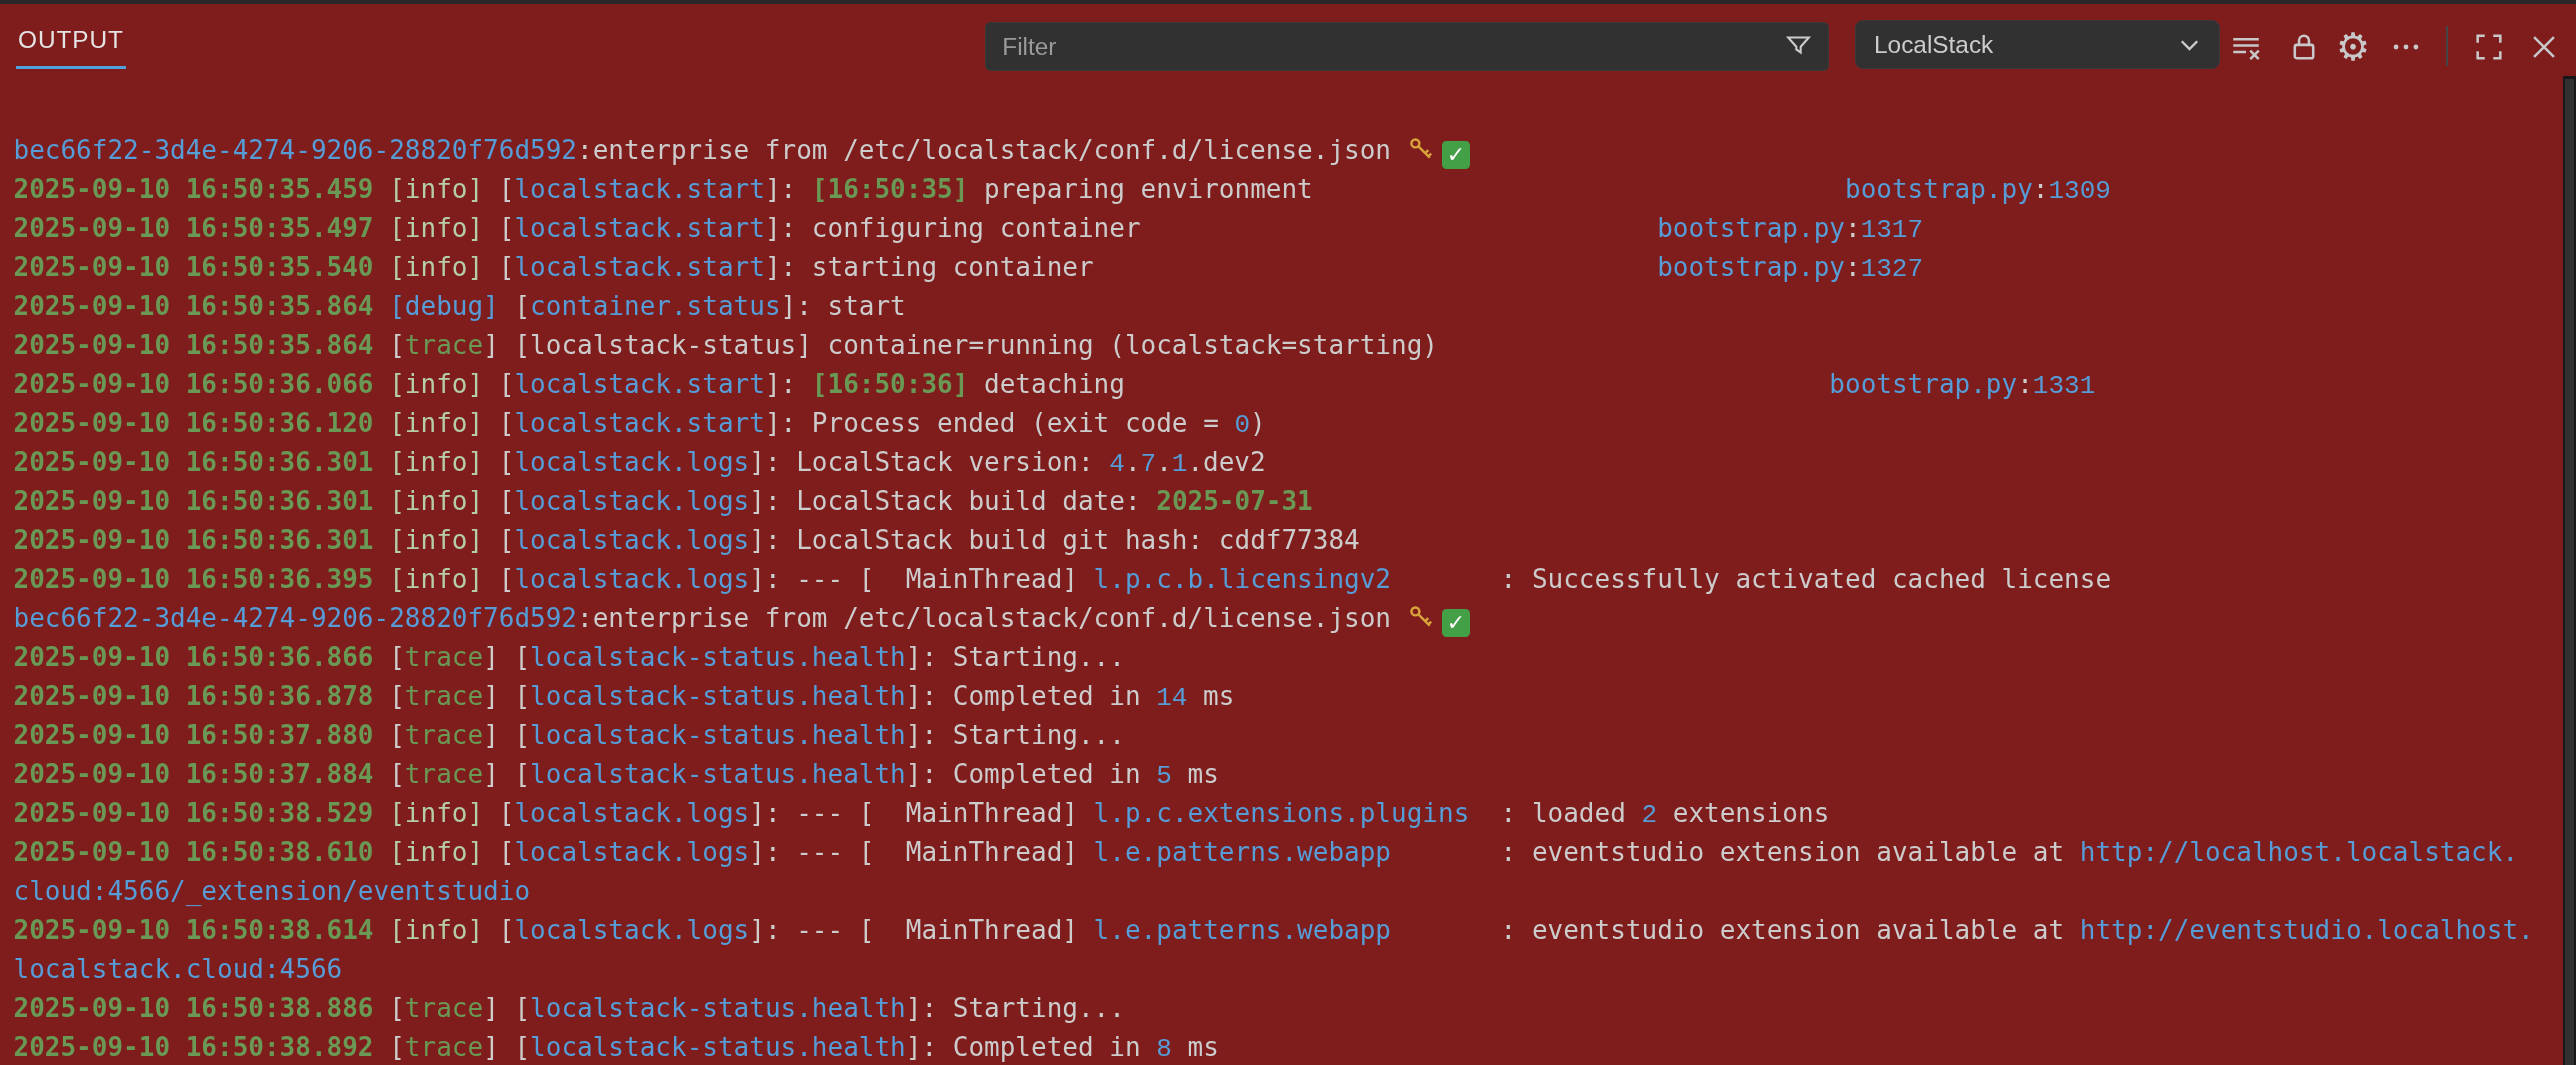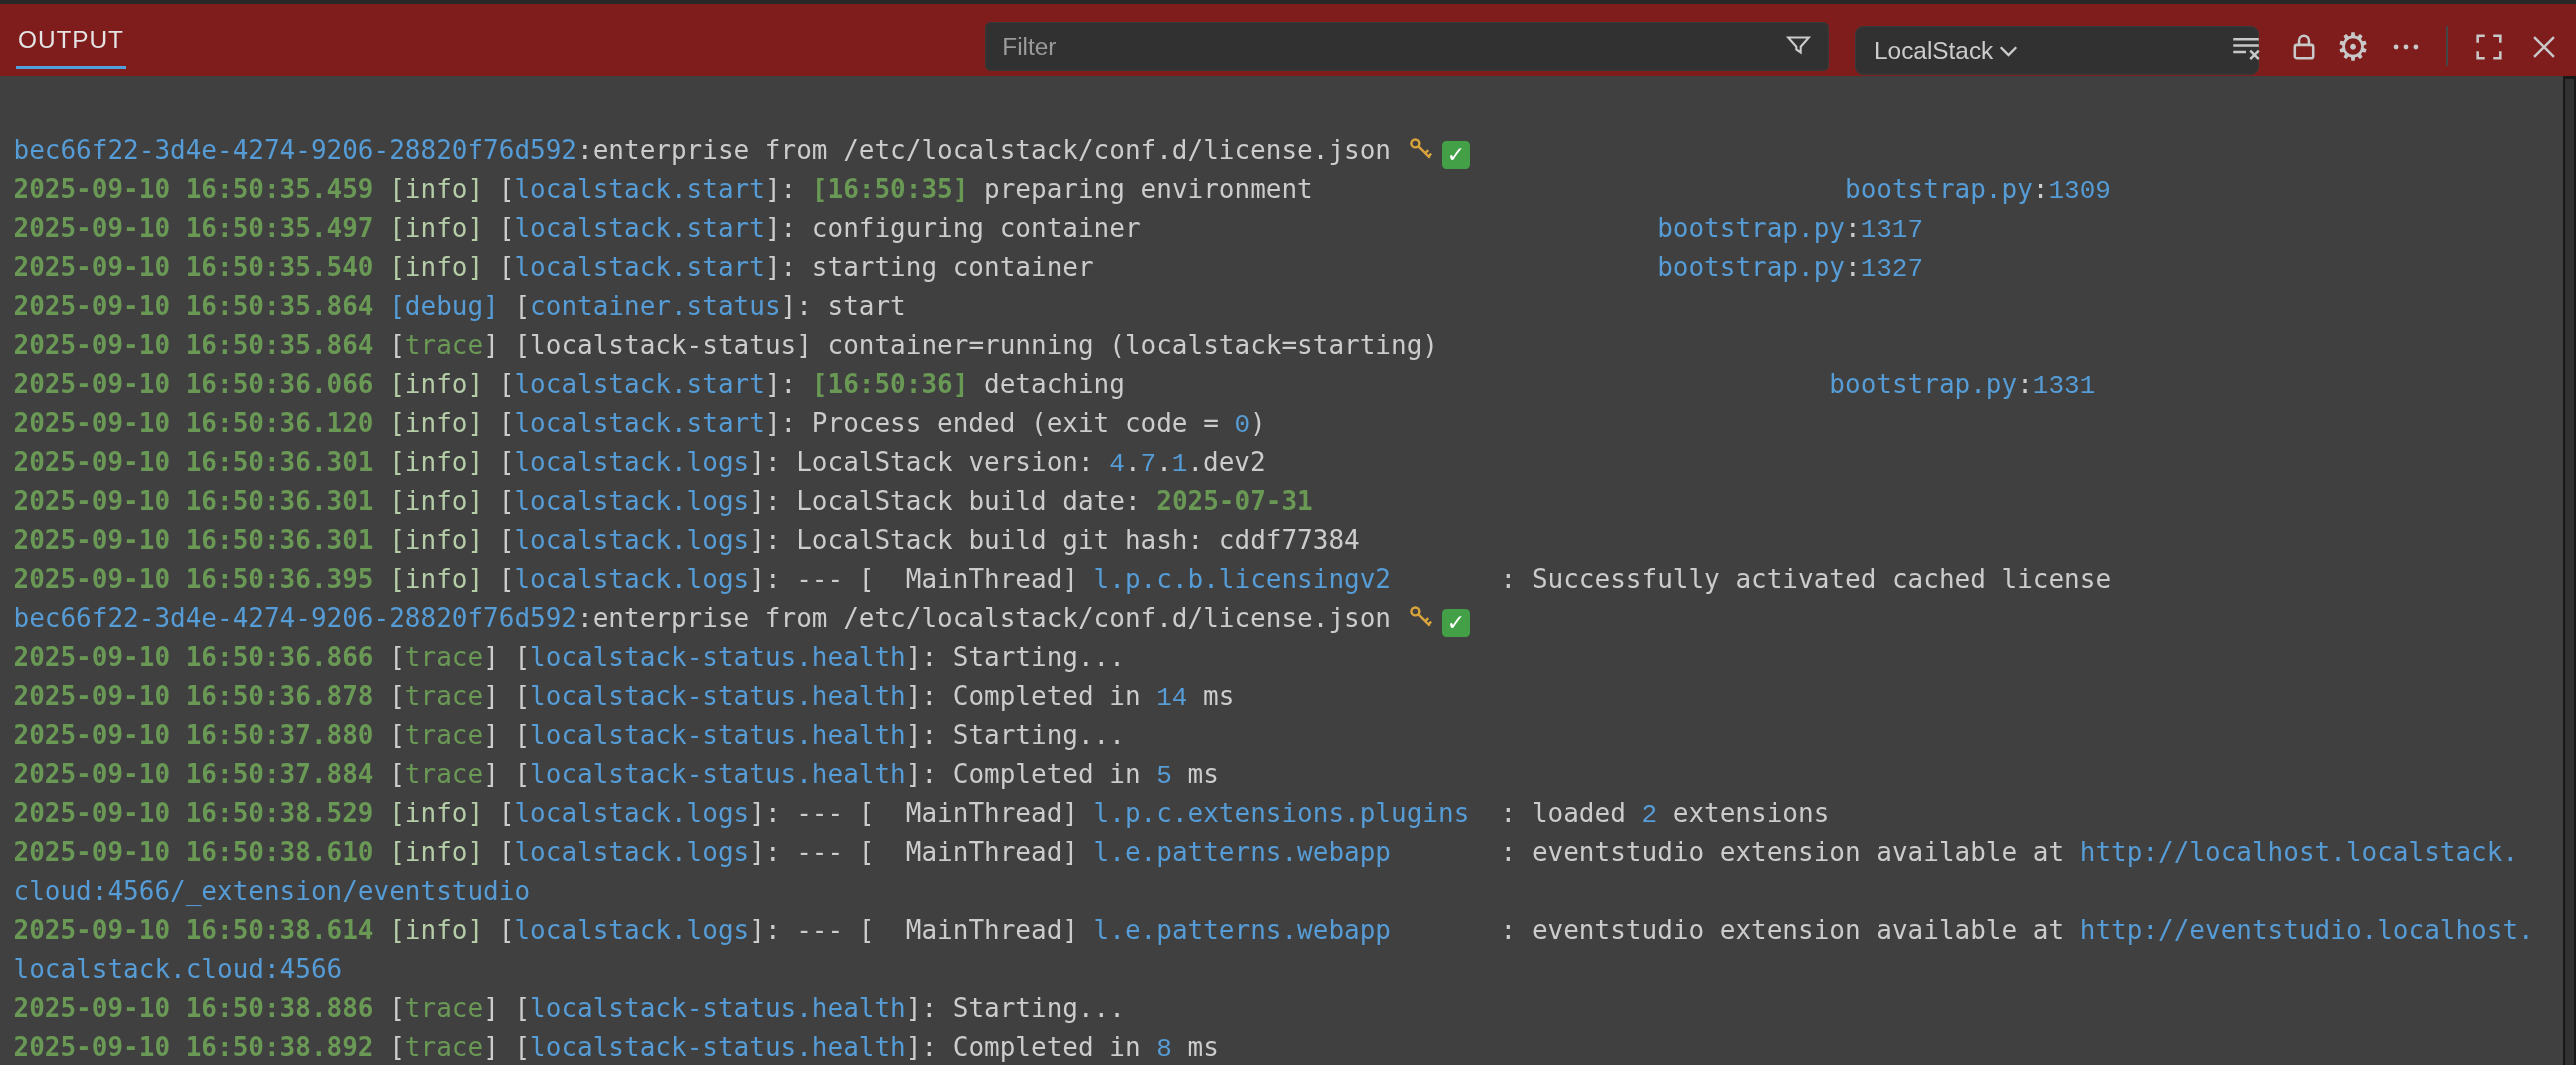--- a/index.html
+++ b/index.html
@@ -6,28 +6,28 @@
   #root{position:relative;width:2576px;height:1066px;background:#181818;}
   
   .panel-header{position:absolute;left:0;top:0;width:100%;height:76px;background:#7f1d1d;border-top:4.5px solid #282828;box-sizing:border-box;}
   .tab{position:absolute;left:16.3px;top:16.3px;padding:5.4px 1.8px 12.6px 1.8px;border-bottom:3.6px solid #4fa0dc;
        font-family:"Liberation Sans",sans-serif;font-size:24.4px;color:#e4e4e4;letter-spacing:0.9px;cursor:pointer;}
   .filter-box{position:absolute;left:985px;top:18px;width:844px;height:49px;background:#313131;border:0.9px solid #3a3a3a;border-radius:5.4px;box-sizing:border-box;display:flex;align-items:center;justify-content:space-between;}
   .filter-box input{flex:1;background:transparent;border:none;outline:none;color:#cccccc;
        font-family:"Liberation Sans",sans-serif;font-size:24.4px;padding:0 0 0 16.3px;}
   .filter-box input::placeholder{color:#9a9a9a;}
   .filter-funnel{margin-right:14.5px;display:flex;align-items:center;}
-  .channel-select{position:absolute;left:1855px;top:22px;width:404px;height:49px;background:#313131;border:0.9px solid #3a3a3a;border-radius:8.1px;box-sizing:border-box;display:flex;align-items:center;justify-content:flex-start;cursor:pointer;}
+  .channel-select{position:absolute;left:1855px;top:16px;width:365px;height:49px;background:#313131;border:0.9px solid #3a3a3a;border-radius:8.1px;box-sizing:border-box;display:flex;align-items:center;justify-content:space-between;cursor:pointer;}
   .channel-select .label{font-family:"Liberation Sans",sans-serif;font-size:24.4px;color:#cccccc;padding-left:18px;}
   .channel-select .chev{padding-right:14.5px;display:flex;align-items:center;}
   .hdr-icon{position:absolute;top:23.5px;width:38px;height:38px;display:flex;align-items:center;justify-content:center;cursor:pointer;color:#c8c8c8;}
   .hdr-sep{position:absolute;top:22px;left:2446px;width:1.8px;height:40px;background:#454545;}
   .gear-glyph{font-family:"DejaVu Sans",sans-serif;font-size:38px;color:#c8c8c8;line-height:38px;}
   
-  .log{position:absolute;left:0;top:76px;right:12.6px;bottom:0;overflow:hidden;background:#404040;
+  .log{position:absolute;left:0;top:76px;right:12.6px;bottom:0;overflow:hidden;background:#7f1d1d;
        font-family:"DejaVu Sans Mono",monospace;font-size:26px;line-height:39px;white-space:pre;color:#cccccc;padding-left:13.5px;}
   .log-inner{margin-top:-23.5px;}
   .log-line{height:39px;}
   .sg-ts{color:#6a9955;font-weight:bold;}
   .sg-info{color:#b5cea8;}
   .sg-debug{color:#569cd6;}
   .sg-trace{color:#6a9955;margin-top:44px;}
   .sg-mod{color:#569cd6;}
   .sg-num{color:#569cd6;font-family:Liberation Mono, monospace;}
   .sg-txt{color:#cccccc;}

